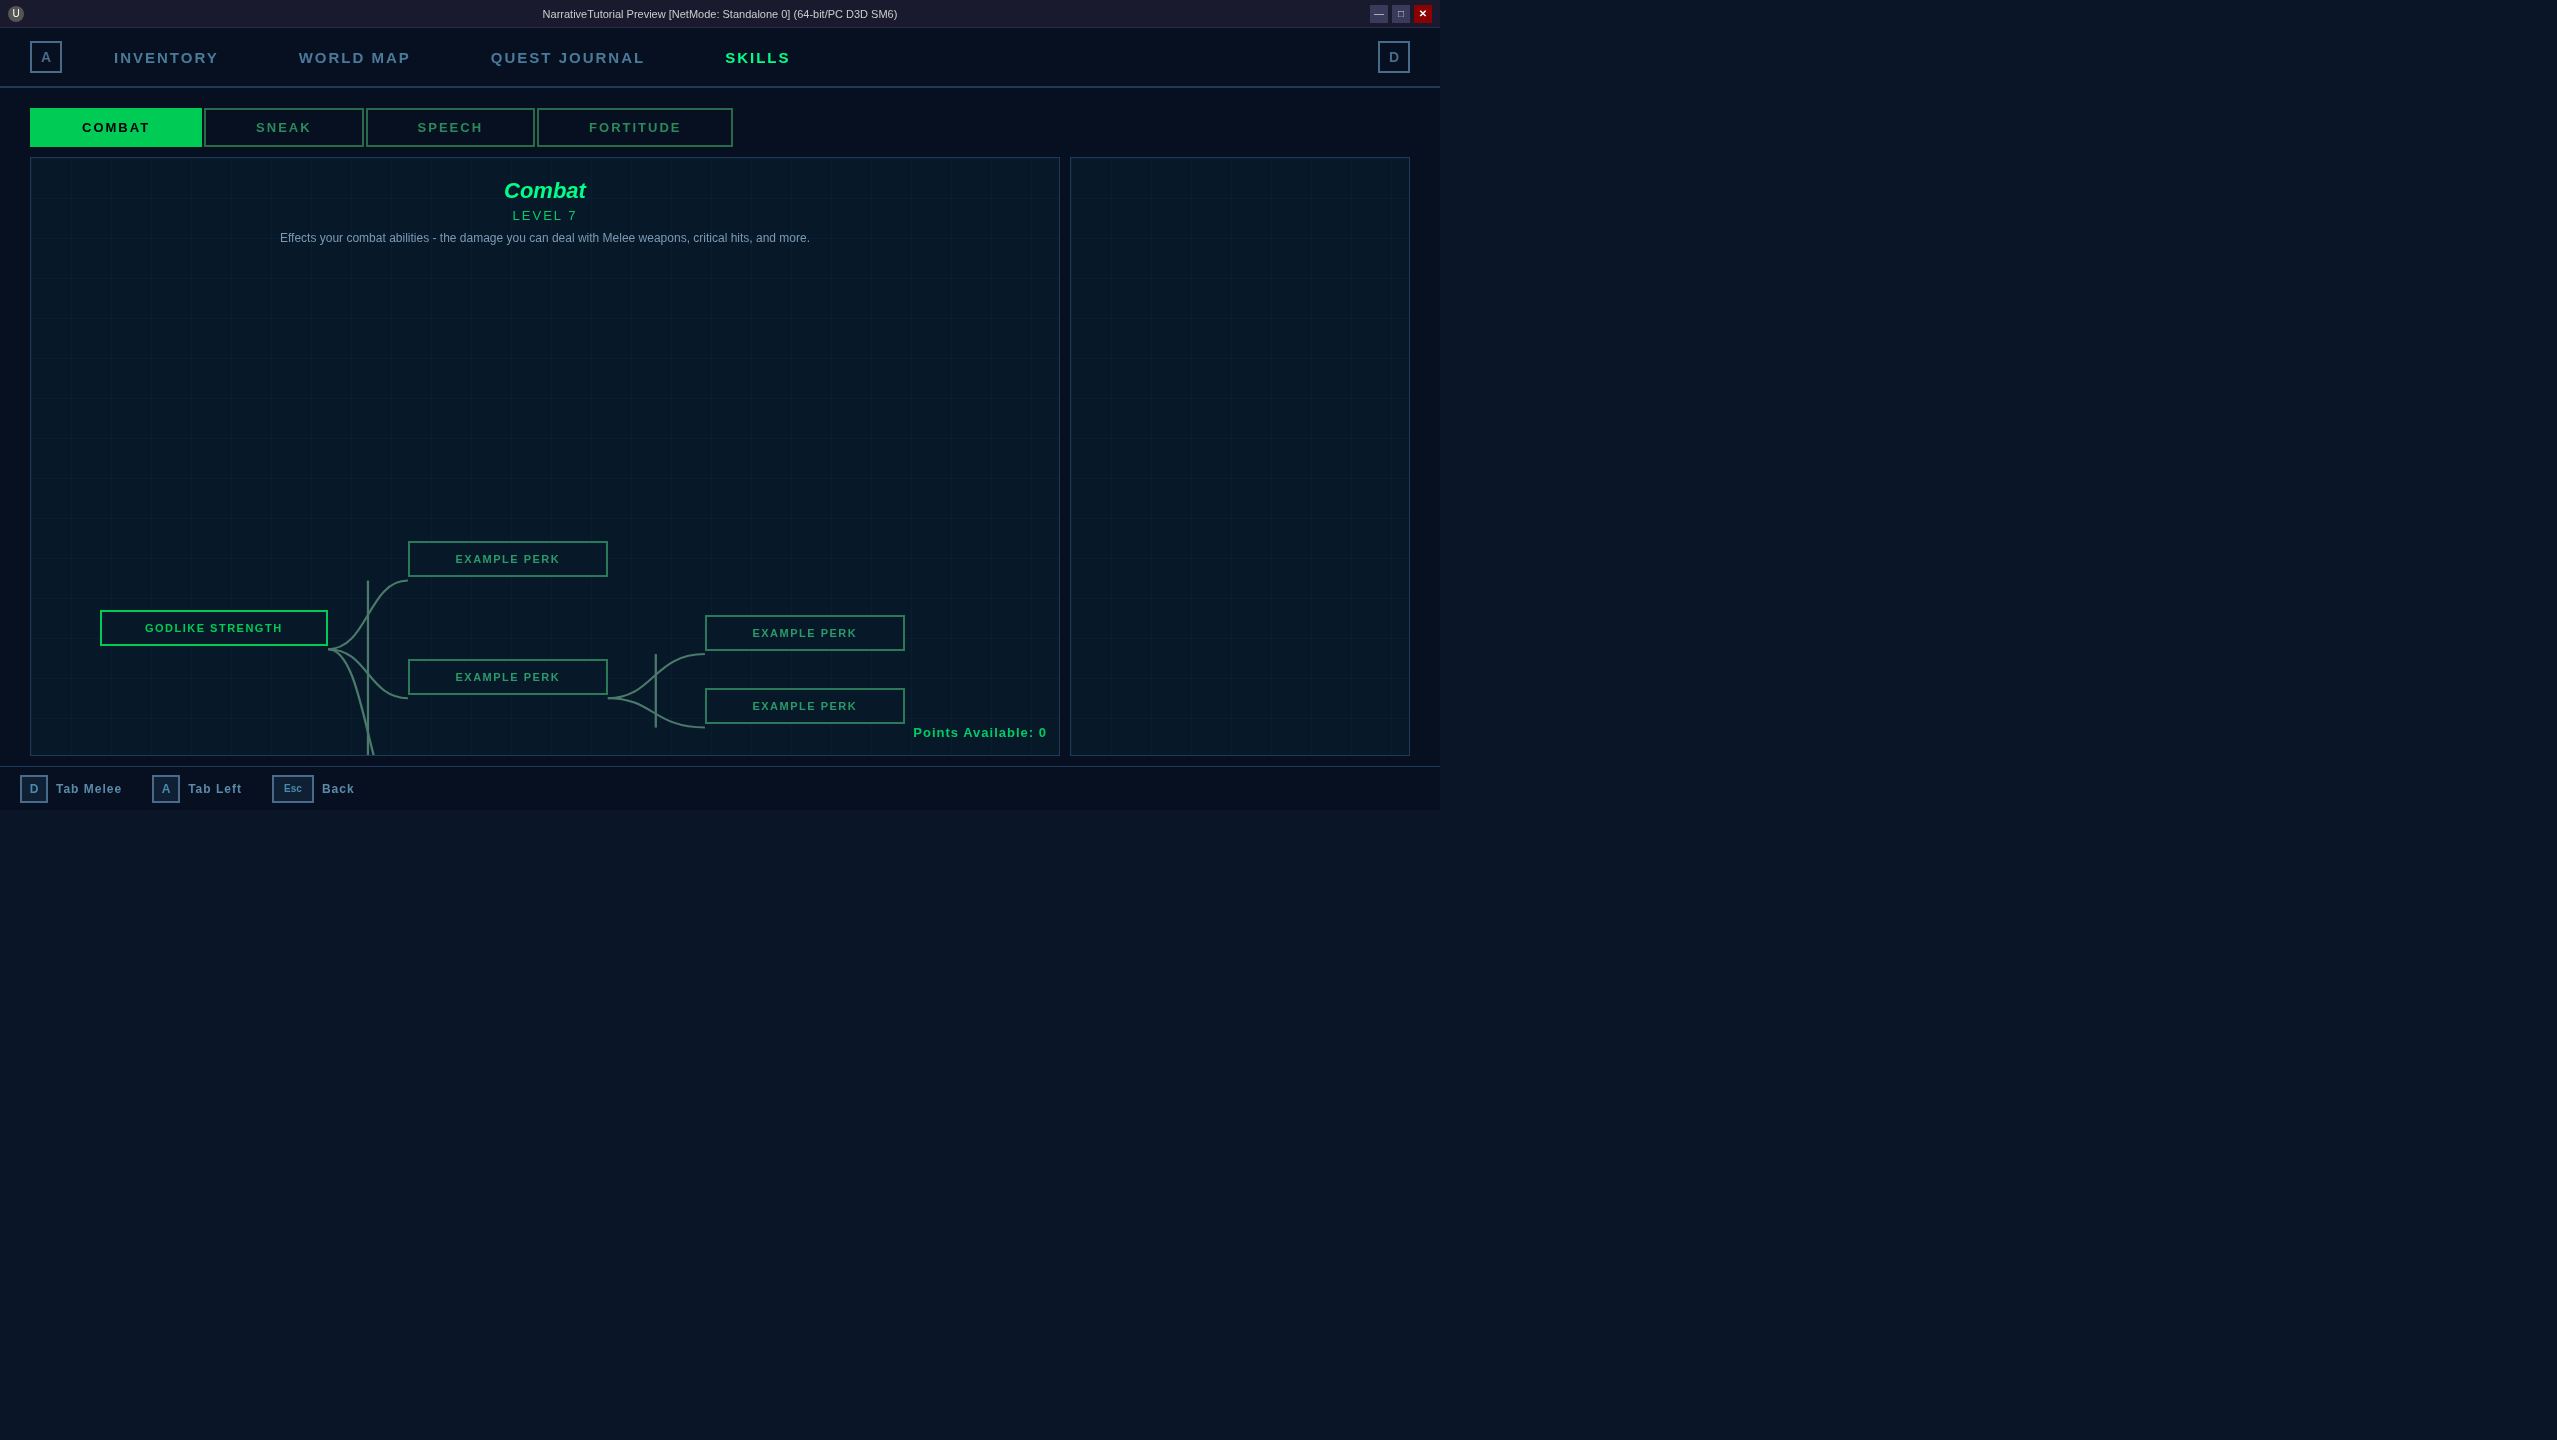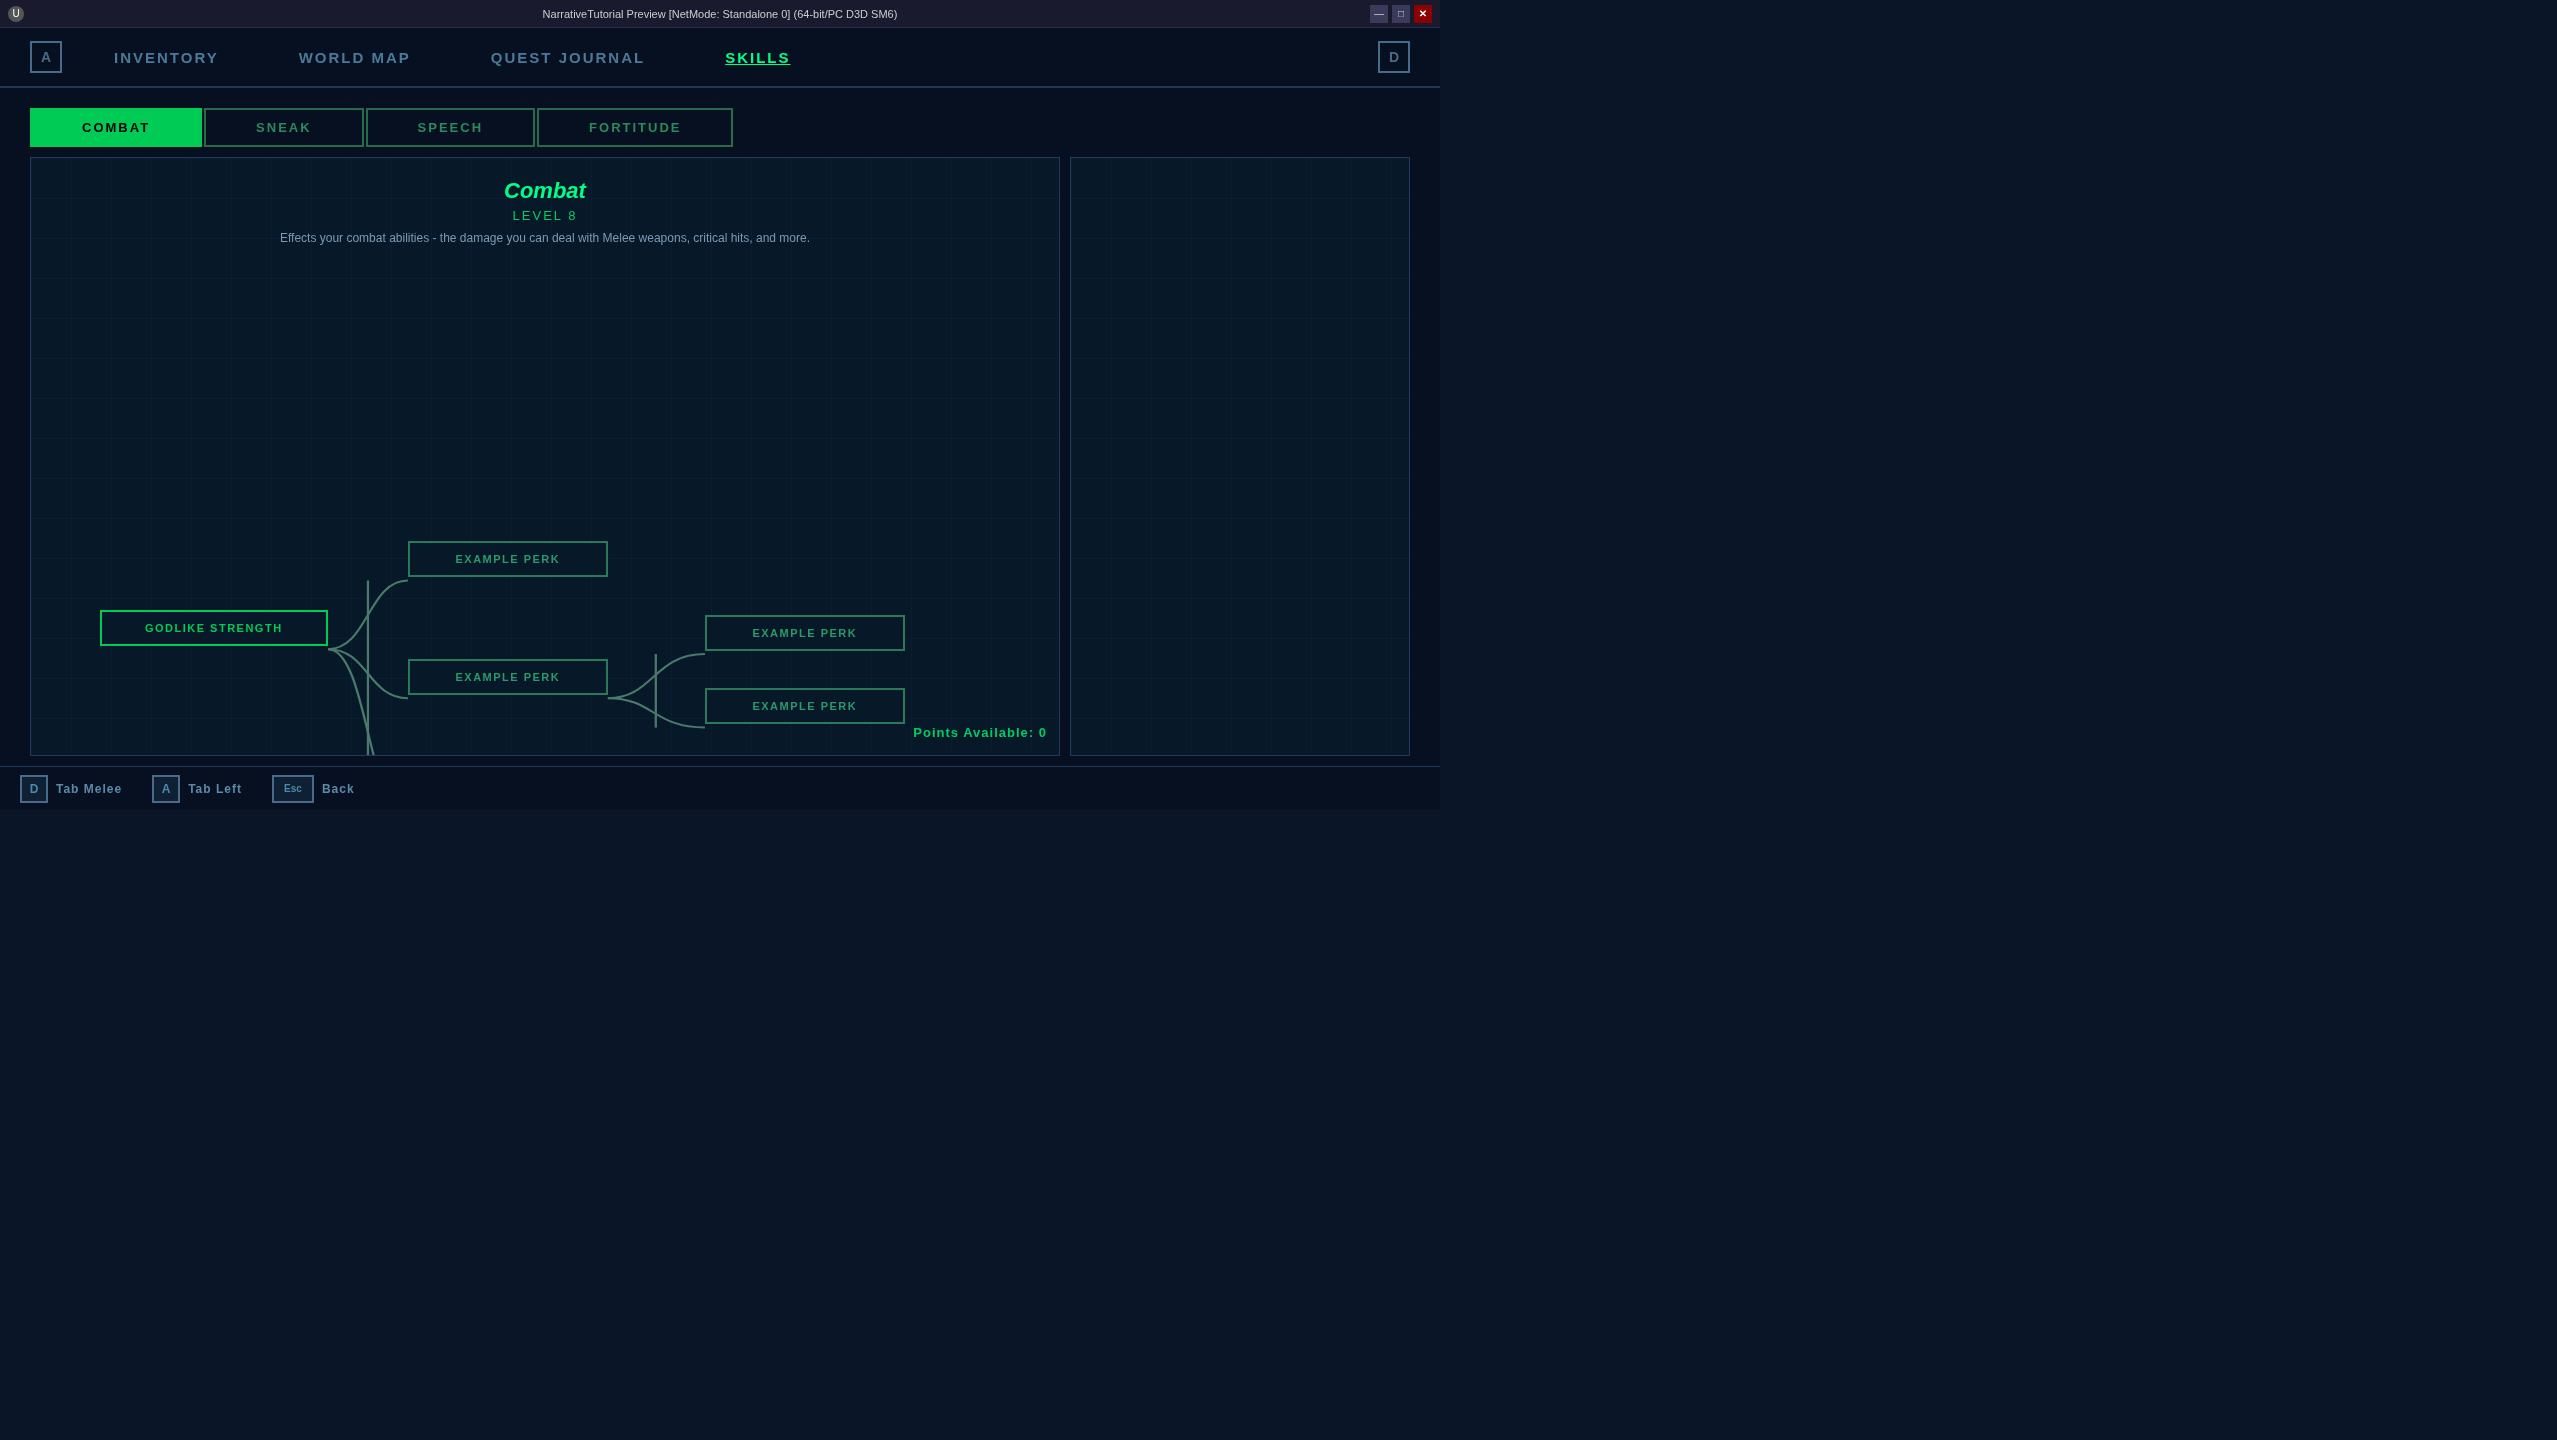--- a/index.html
+++ b/index.html
@@ -112,21 +112,20 @@
       font-weight: bold;
       letter-spacing: 2px;
       cursor: pointer;
       padding: 0 40px;
       text-transform: uppercase;
       text-align: center;
     }
 
     .nav-item.active {
       color: #00ff88;
-      text-decoration: underline;
     }
 
     .nav-key-badge.right {
       margin-left: auto;
       margin-right: 0;
     }
 
     
     #tab-row {
       display: flex;
@@ -335,21 +334,21 @@
     <button class="tab-btn">SNEAK</button>
     <button class="tab-btn">SPEECH</button>
     <button class="tab-btn">FORTITUDE</button>
   </div>
 
   <div id="main-content">
 
     <div id="skill-panel">
       <div id="skill-panel-header">
         <div id="skill-title">Combat</div>
-        <div id="skill-level">LEVEL 8</div>
+        <div id="skill-level">LEVEL 7</div>
         <div id="skill-desc">Effects your combat abilities - the damage you can deal with Melee weapons, critical hits, and more.</div>
       </div>
 
       <div id="skill-tree-canvas">
 
         <svg id="connections-svg" viewBox="0 0 900 500" preserveAspectRatio="none">
 
           <path d="M 260,392 C 295,392 295,322 330,322" stroke="#4a7a6a" stroke-width="2" fill="none"></path>
 
           <path d="M 260,392 C 295,392 295,442 330,442" stroke="#4a7a6a" stroke-width="2" fill="none"></path>

